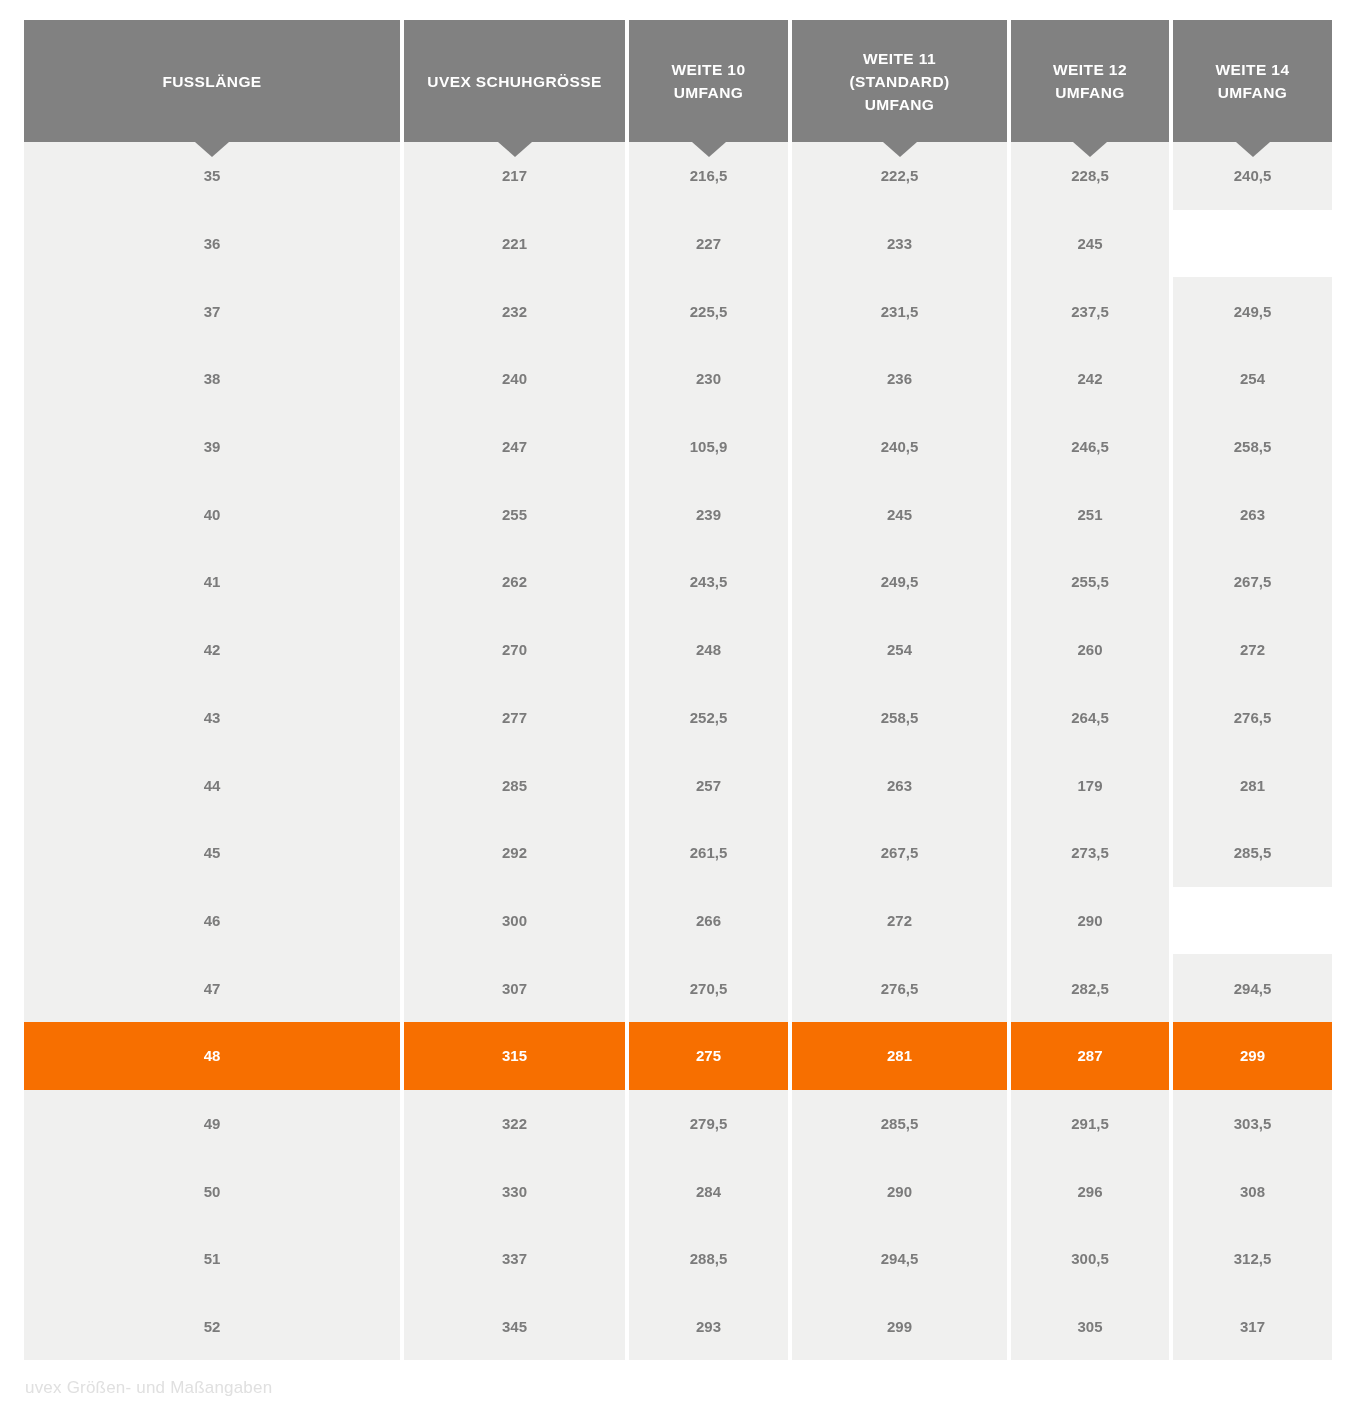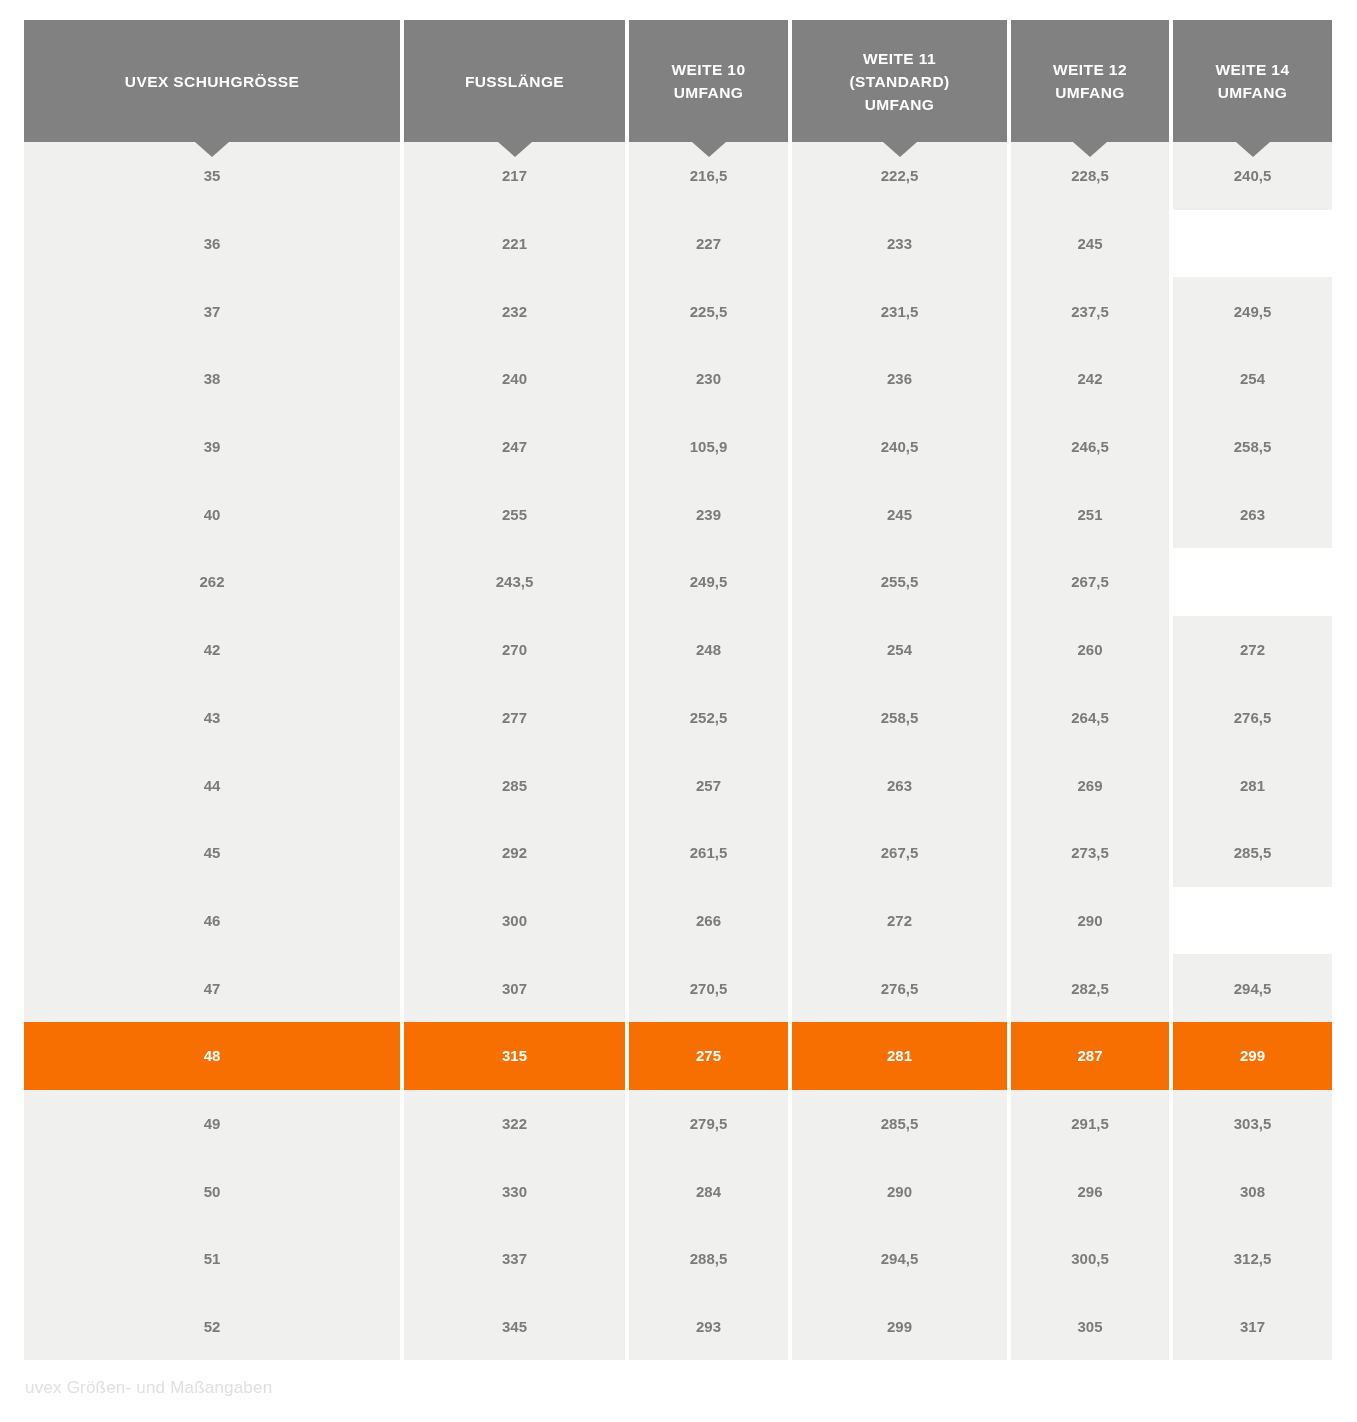--- a/index.html
+++ b/index.html
@@ -82,26 +82,26 @@
   }
 </style>
 </head>
 <body>
 
 <div class="page">
 
   <div class="size-table">
     <div class="header-row" id="header-row">
   <div class="header-cell">
+    <span class="header-label">FUSSLÄNGE</span>
+    <span class="pointer"></span>
+  </div>
+
+  <div class="header-cell">
     <span class="header-label">UVEX SCHUHGRÖSSE</span>
-    <span class="pointer"></span>
-  </div>
-
-  <div class="header-cell">
-    <span class="header-label">FUSSLÄNGE</span>
     <span class="pointer"></span>
   </div>
 
   <div class="header-cell">
     <span class="header-label">WEITE 10
 UMFANG</span>
     <span class="pointer"></span>
   </div>
 
   <div class="header-cell">
@@ -201,20 +201,21 @@
   <div class="cell">239</div>
 
   <div class="cell">245</div>
 
   <div class="cell">251</div>
 
   <div class="cell">263</div>
 </div>
 
   <div class="row">
+  <div class="cell">41</div>
 
   <div class="cell">262</div>
 
   <div class="cell">243,5</div>
 
   <div class="cell">249,5</div>
 
   <div class="cell">255,5</div>
 
   <div class="cell">267,5</div>
@@ -250,21 +251,21 @@
 
   <div class="row">
   <div class="cell">44</div>
 
   <div class="cell">285</div>
 
   <div class="cell">257</div>
 
   <div class="cell">263</div>
 
-  <div class="cell">269</div>
+  <div class="cell">179</div>
 
   <div class="cell">281</div>
 </div>
 
   <div class="row">
   <div class="cell">45</div>
 
   <div class="cell">292</div>
 
   <div class="cell">261,5</div>

